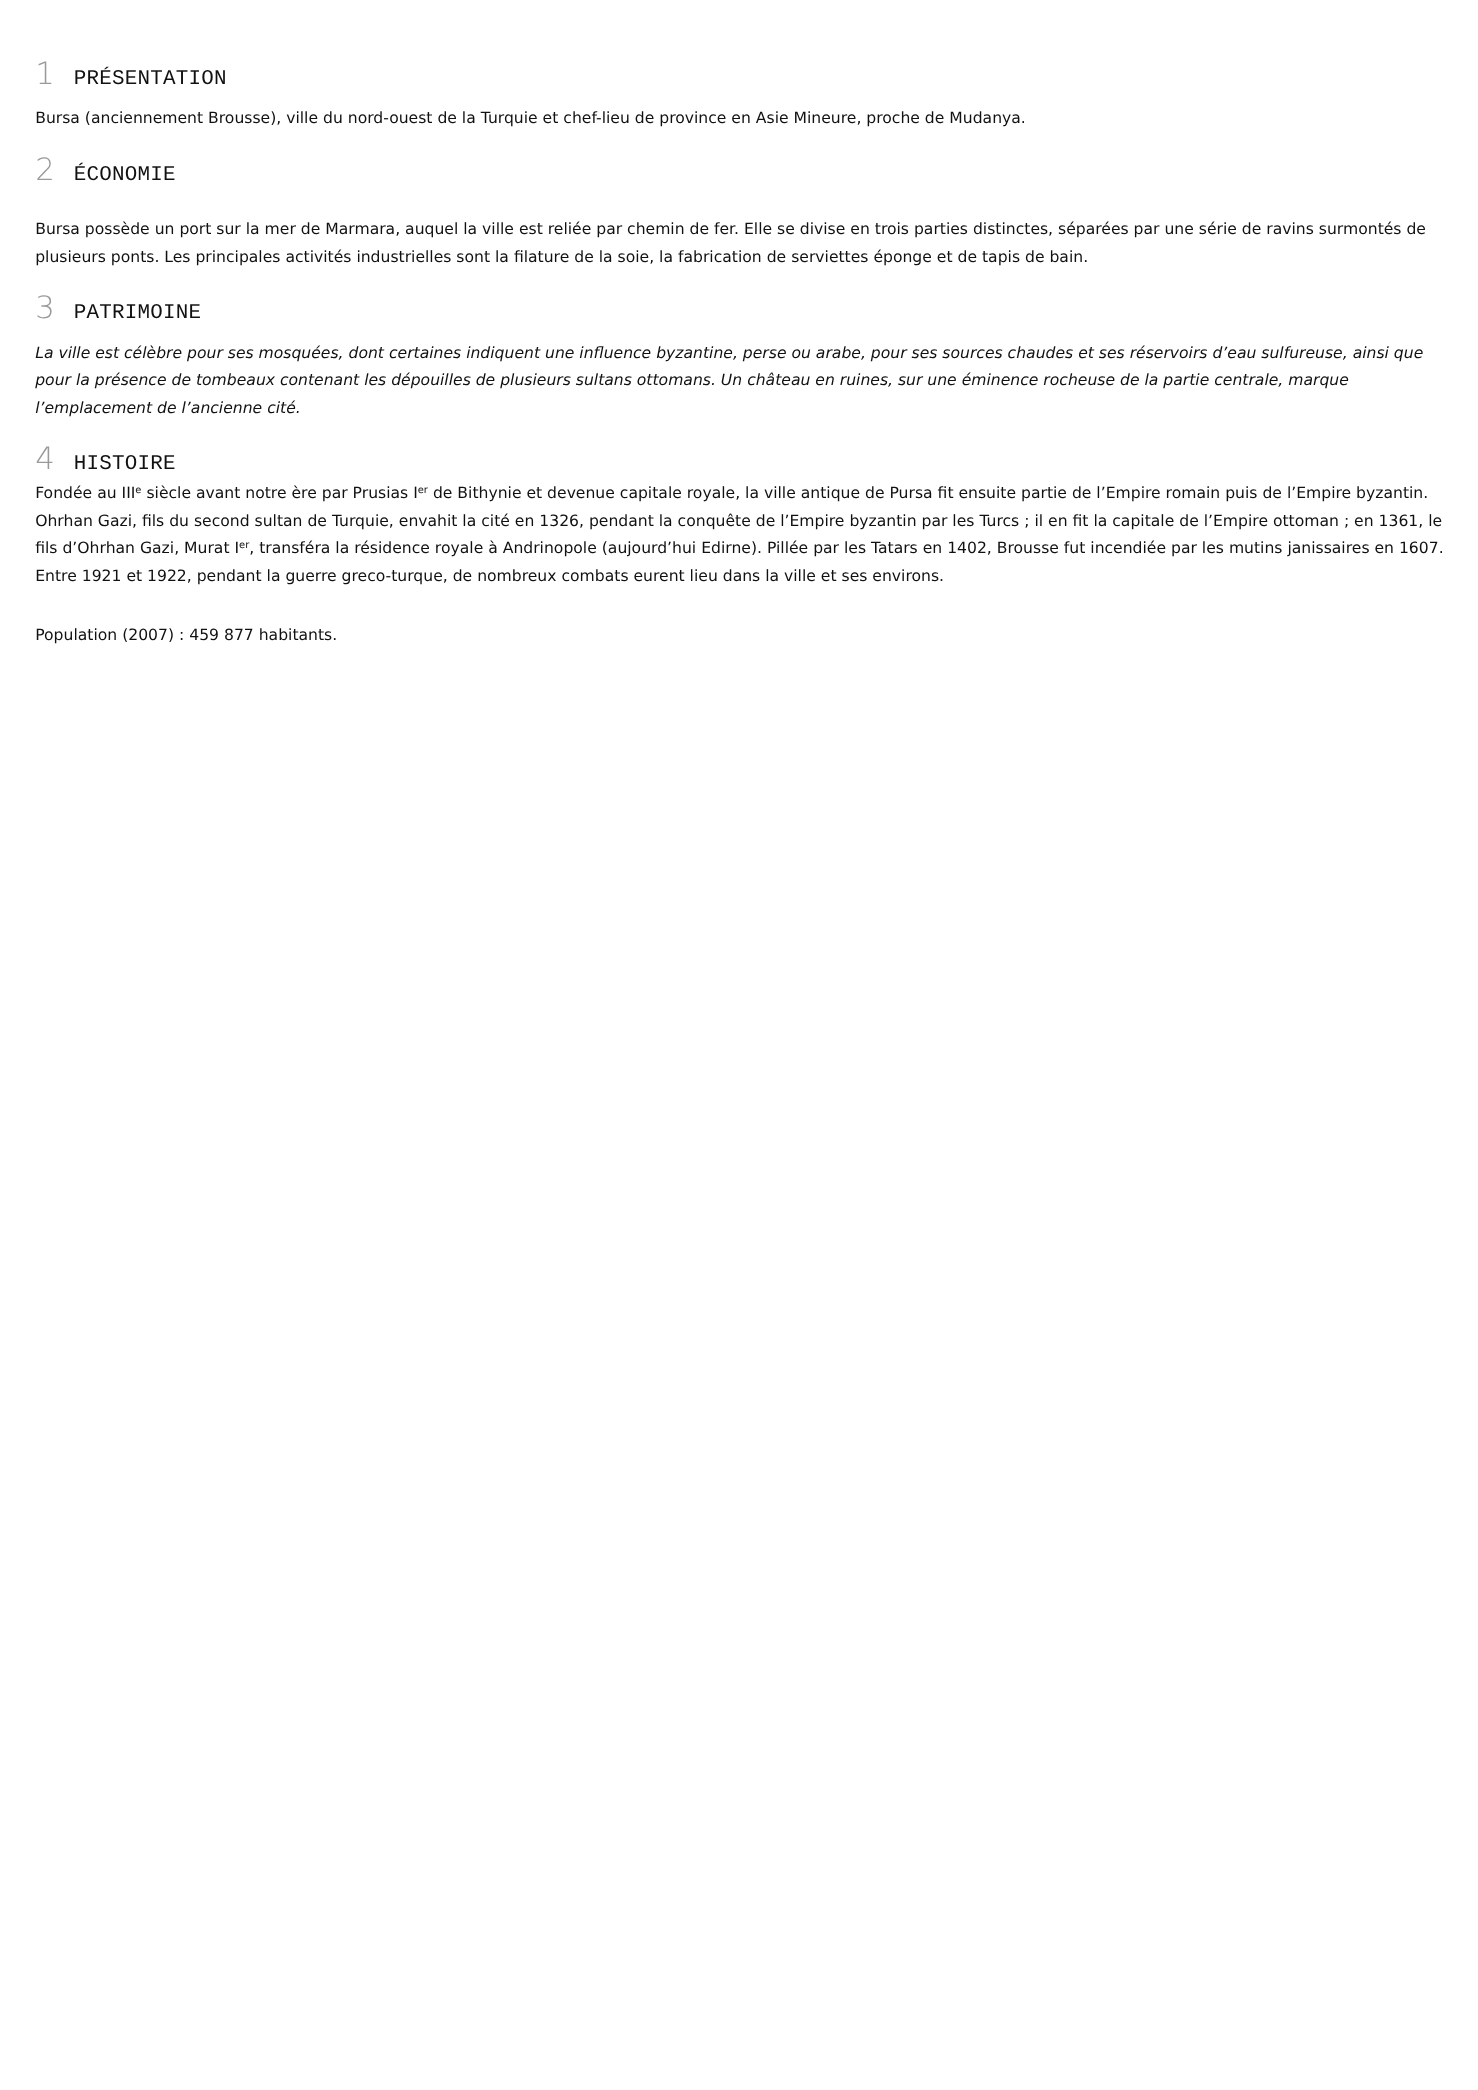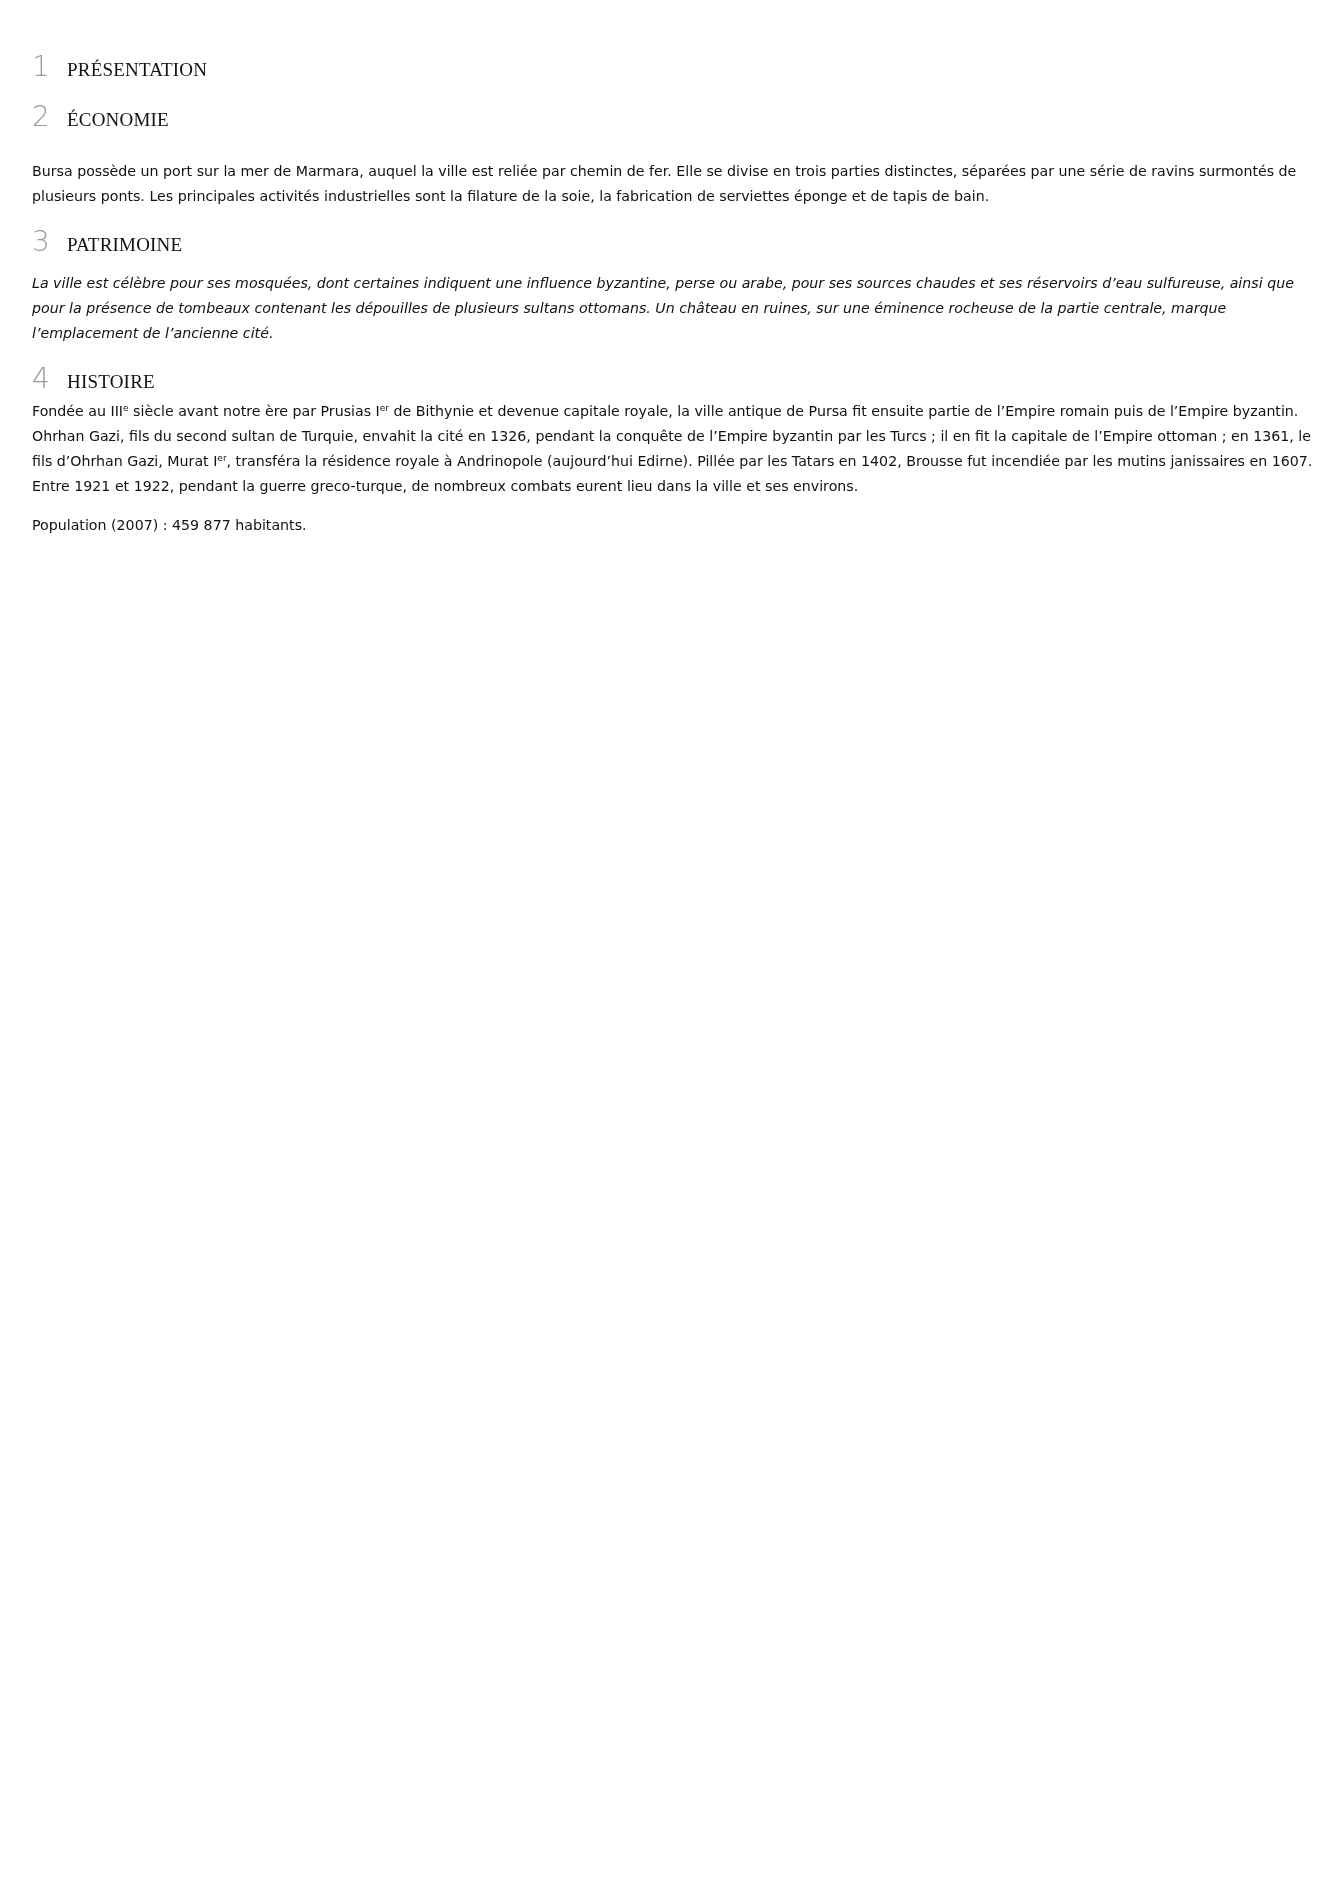--- a/index.html
+++ b/index.html
@@ -37,21 +37,21 @@
     }
     .section-number {
       font-family: "DejaVu Sans", sans-serif;
       font-size: 28px;
       color: #9a9a9a;
       width: 35px;
       display: inline-block;
       font-weight: 300;
     }
     .section-label {
-      font-family: Liberation Serif, serif;
+      font-family: Liberation Mono, monospace;
       font-size: 19px;
       color: #111111;
       letter-spacing: 0.2px;
     }
     p.body-text {
       font-size: 14.2px;
       line-height: 25px;
       margin: 0;
       color: #111111;
     }
@@ -61,31 +61,32 @@
       vertical-align: 5px;
     }
     #h1 { margin-top: 2px; }
     #p1 { margin-top: 13px; }
     #h2 { margin-top: 17px; }
     #p2 { margin-top: 26px; }
     #h3 { margin-top: 16px; }
     #p3 { margin-top: 13px; font-style: italic; }
     #h4 { margin-top: 16px; }
     #p4 { margin-top: 4px; }
-    #p5 { margin-top: 14px; }
+    #p5 { margin-top: 29px; }
   </style>
 </head>
 <body>
 
 <div class="page">
 
   <h2 class="section-heading" id="h1">
     <span class="section-number">1</span>
     <span class="section-label">PRÉSENTATION</span>
   </h2>
+  <p class="body-text" id="p1">Bursa (anciennement Brousse), ville du nord-ouest de la Turquie et chef-lieu de province en Asie Mineure, proche de Mudanya.</p>
 
   <h2 class="section-heading" id="h2">
     <span class="section-number">2</span>
     <span class="section-label">ÉCONOMIE</span>
   </h2>
   <p class="body-text" id="p2">Bursa possède un port sur la mer de Marmara, auquel la ville est reliée par chemin de fer. Elle se divise en trois parties distinctes, séparées par une série de ravins surmontés de plusieurs ponts. Les principales activités industrielles sont la filature de la soie, la fabrication de serviettes éponge et de tapis de bain.</p>
 
   <h2 class="section-heading" id="h3">
     <span class="section-number">3</span>
     <span class="section-label">PATRIMOINE</span>

